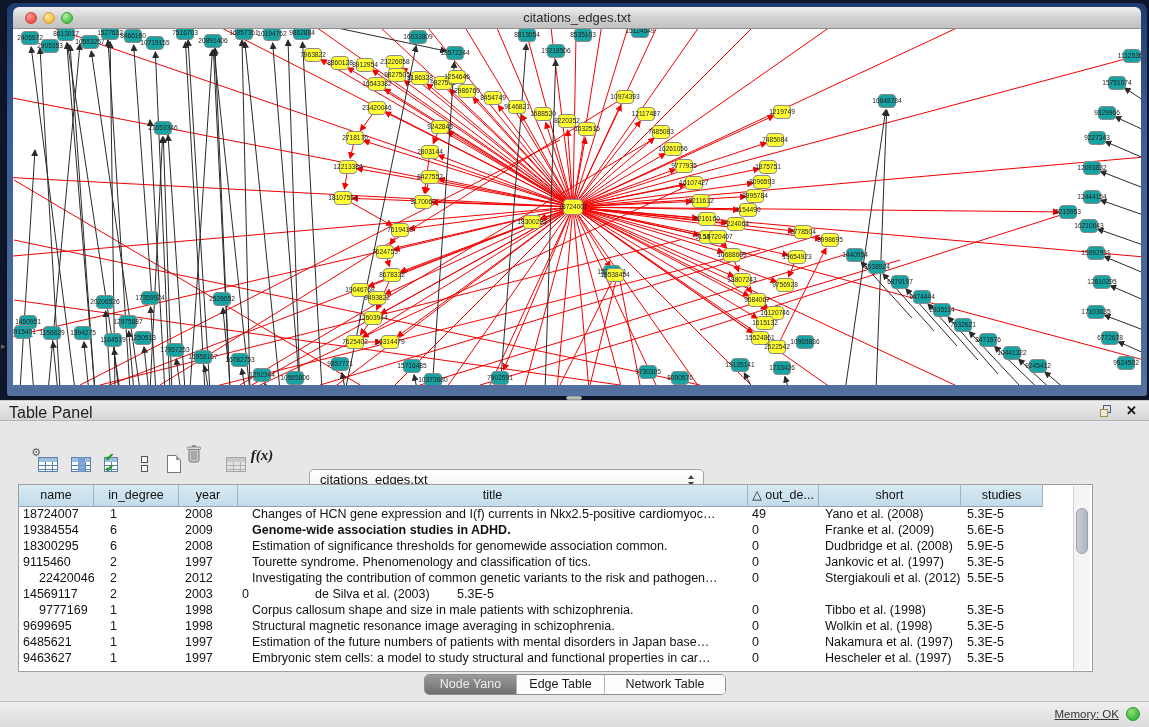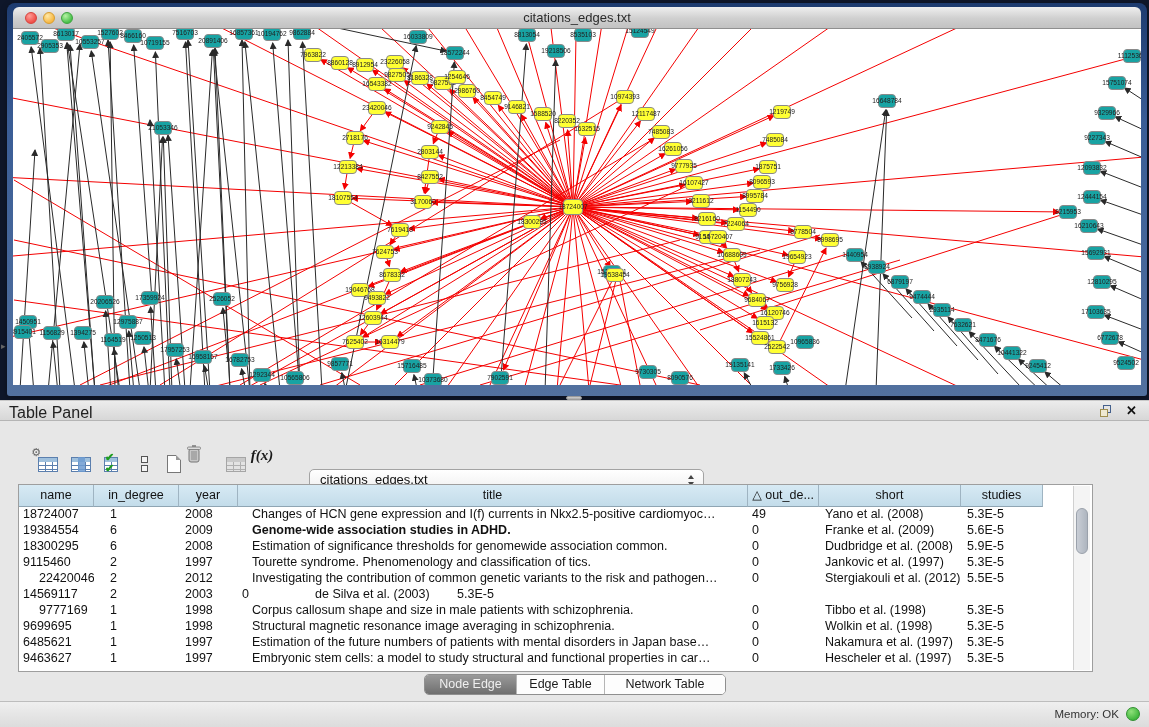--- a/index.html
+++ b/index.html
@@ -91,21 +91,21 @@
   #tp-tabs{position:absolute;left:424px;top:253px;height:21px;display:flex;border:1px solid #8f8f8f;
     border-radius:5px;overflow:hidden;background:#fff;}
   .seg{height:100%;font-size:12.5px;line-height:19px;text-align:center;color:#1a1a1a;background:#fdfdfd;
     border-right:1px solid #b5b5b5;cursor:pointer;}
   .seg:last-child{border-right:none;}
   .seg.sel{background:linear-gradient(180deg,#9a9a9a,#6f6f6f);color:#efefef;}
 
   
   #statusbar{position:absolute;left:0;top:701px;width:1149px;height:26px;
     background:linear-gradient(180deg,#efefef,#dcdcdc);border-top:1px solid #bdbdbd;}
-  #mem-label{position:absolute;right:30px;top:6px;font-size:11.5px;color:#333;}
+  #mem-label{position:absolute;right:30px;top:6px;font-size:11.5px;color:#333;text-decoration:underline;}
   #mem-dot{position:absolute;right:9px;top:5px;width:14px;height:14px;border-radius:50%;
     background:radial-gradient(circle at 35% 30%,#8fe07a,#3db53a 75%);border:1px solid #2e8f2e;cursor:pointer;}
 </style>
 </head>
 <body>
 
 <div id="stage">
 
   <div id="net-window">
     <div id="net-titlebar">
@@ -1010,21 +1010,21 @@
             <div class="td" style="width: 142px; padding-left: 6px;">Hescheler et al. (1997)</div>
             <div class="td" style="width: 82px; padding-left: 6px;">5.3E-5</div>
           </div>
         </div>
       <div id="vscroll">
           <div id="vthumb"></div>
         </div>
     </div>
 
     <div id="tp-tabs">
-        <div class="seg sel" style="width: 92px;">Node Edge</div>
+        <div class="seg sel" style="width: 92px;">Node Yano</div>
         <div class="seg" style="width: 88px;">Edge Table</div>
         <div class="seg" style="width: 120px;">Network Table</div>
       </div>
   </div>
 
   <div id="statusbar">
     <span id="mem-label">Memory: OK</span>
     <span id="mem-dot"></span>
   </div>
 </div>

